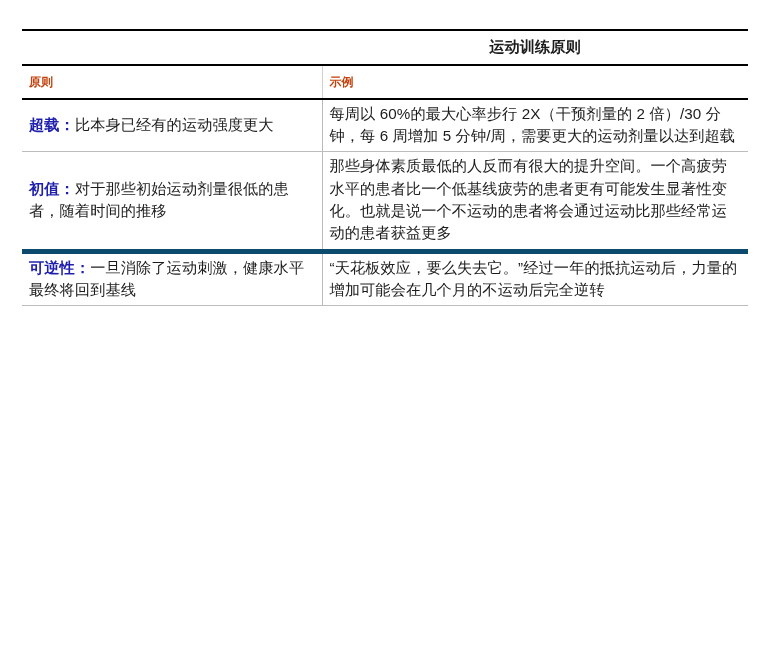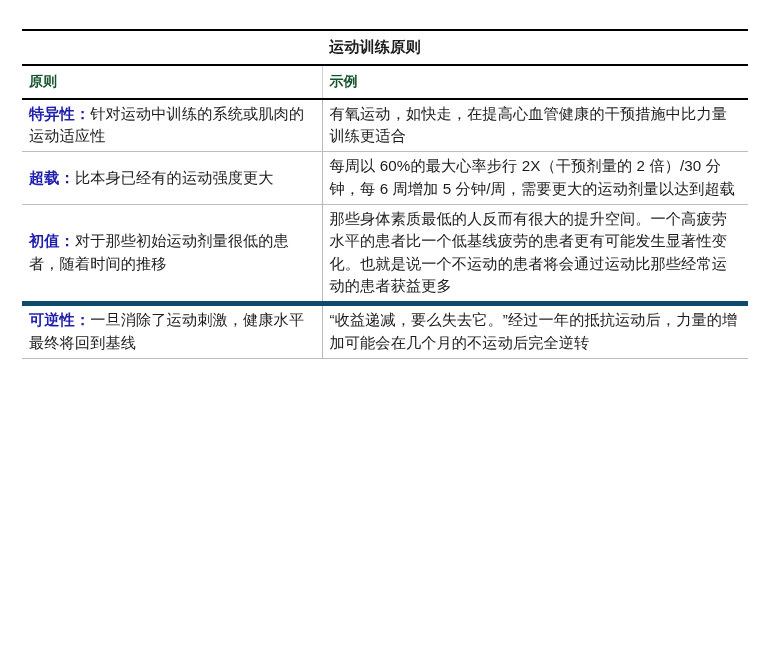--- a/index.html
+++ b/index.html
@@ -49,20 +49,21 @@
   }
 
   
   tr.title-row td {
     border-top: 2px solid #000000;
     border-bottom: 2px solid #000000;
     border-left: none;
     border-right: none;
     padding-top: 5px;
     padding-bottom: 6px;
+    text-align: center;
   }
   tr.title-row td.title-blank {
     border-right: none;
   }
   td.title-cell {
     font-weight: bold;
     font-size: 16.4px;
     color: #111111;
     border-left: none;
   }
@@ -74,23 +75,23 @@
     border-left: none;
     border-right: none;
     padding-top: 4px;
     padding-bottom: 5px;
   }
   tr.colhead-row td.col2 {
     border-left: 1px solid #d2d2d2;
     margin-left: 8px;
   }
   .colhead-label {
-    color: #14532d;
+    color: #c2410c;
     font-weight: bold;
-    font-size: 14px;
+    font-size: 12px;
   }
 
   
   tr.data-row td {
     border-top: none;
     border-bottom: 1px solid #bdbdbd;
     border-left: none;
     border-right: none;
   }
   tr.data-row td.col1 {
@@ -146,28 +147,20 @@
 
         <tr class="colhead-row">
           <td class="col1">
             <span class="colhead-label">原则</span>
           </td>
           <td class="col2">
             <span class="colhead-label">示例</span>
           </td>
         </tr>
 
-        <tr class="data-row">
-          <td class="col1">
-            <span class="cell-inner"><span class="term">特异性</span><span class="term-colon">：</span><span class="desc">针对运动中训练的系统或肌肉的运动适应性</span></span>
-          </td>
-          <td class="col2">
-            <span class="example-text">有氧运动，如快走，在提高心血管健康的干预措施中比力量训练更适合</span>
-          </td>
-        </tr>
 
 
         <tr class="data-row">
           <td class="col1">
             <span class="cell-inner"><span class="term">超载</span><span class="term-colon">：</span><span class="desc">比本身已经有的运动强度更大</span></span>
           </td>
           <td class="col2">
             <span class="example-text">每周以 60%的最大心率步行 2X（干预剂量的 2 倍）/30 分钟，每 6 周增加 5 分钟/周，需要更大的运动剂量以达到超载</span>
           </td>
         </tr>
@@ -179,21 +172,21 @@
           <td class="col2">
             <span class="example-text">那些身体素质最低的人反而有很大的提升空间。一个高疲劳水平的患者比一个低基线疲劳的患者更有可能发生显著性变化。也就是说一个不运动的患者将会通过运动比那些经常运动的患者获益更多</span>
           </td>
         </tr>
 
         <tr class="data-row thick-top">
           <td class="col1">
             <span class="cell-inner"><span class="term">可逆性</span><span class="term-colon">：</span><span class="desc">一旦消除了运动刺激，健康水平最终将回到基线</span></span>
           </td>
           <td class="col2">
-            <span class="example-text">“收益递减，要么失去它。”经过一年的抵抗运动后，力量的增加可能会在几个月的不运动后完全逆转</span>
+            <span class="example-text">“天花板效应，要么失去它。”经过一年的抵抗运动后，力量的增加可能会在几个月的不运动后完全逆转</span>
           </td>
         </tr>
 
 
       </tbody>
     </table>
   </div>
 </div>
 
 </body></html>

